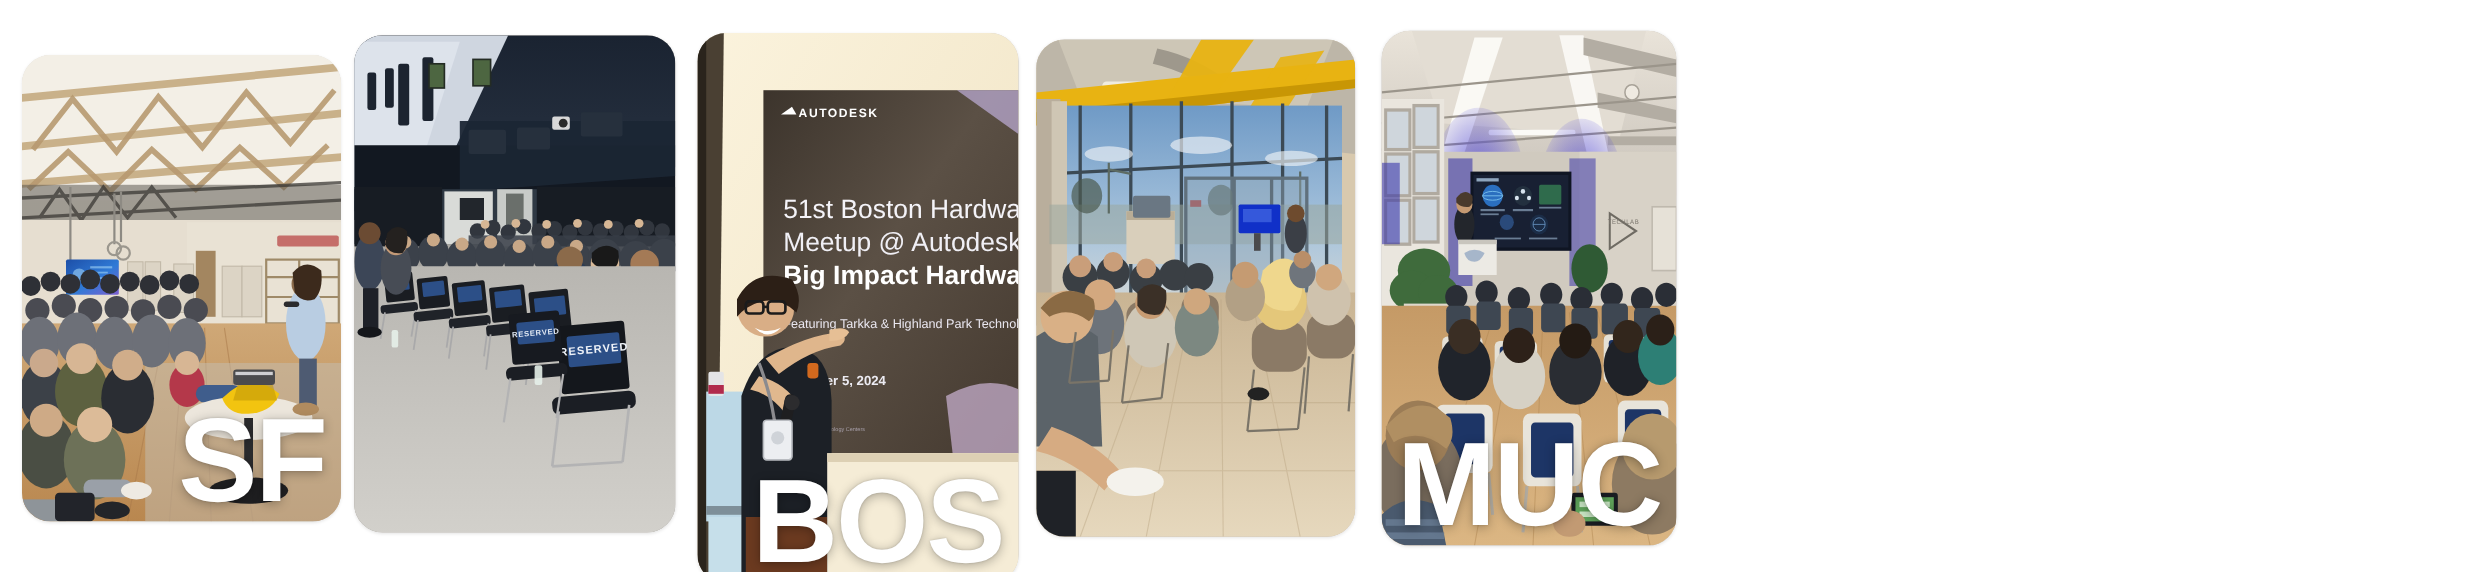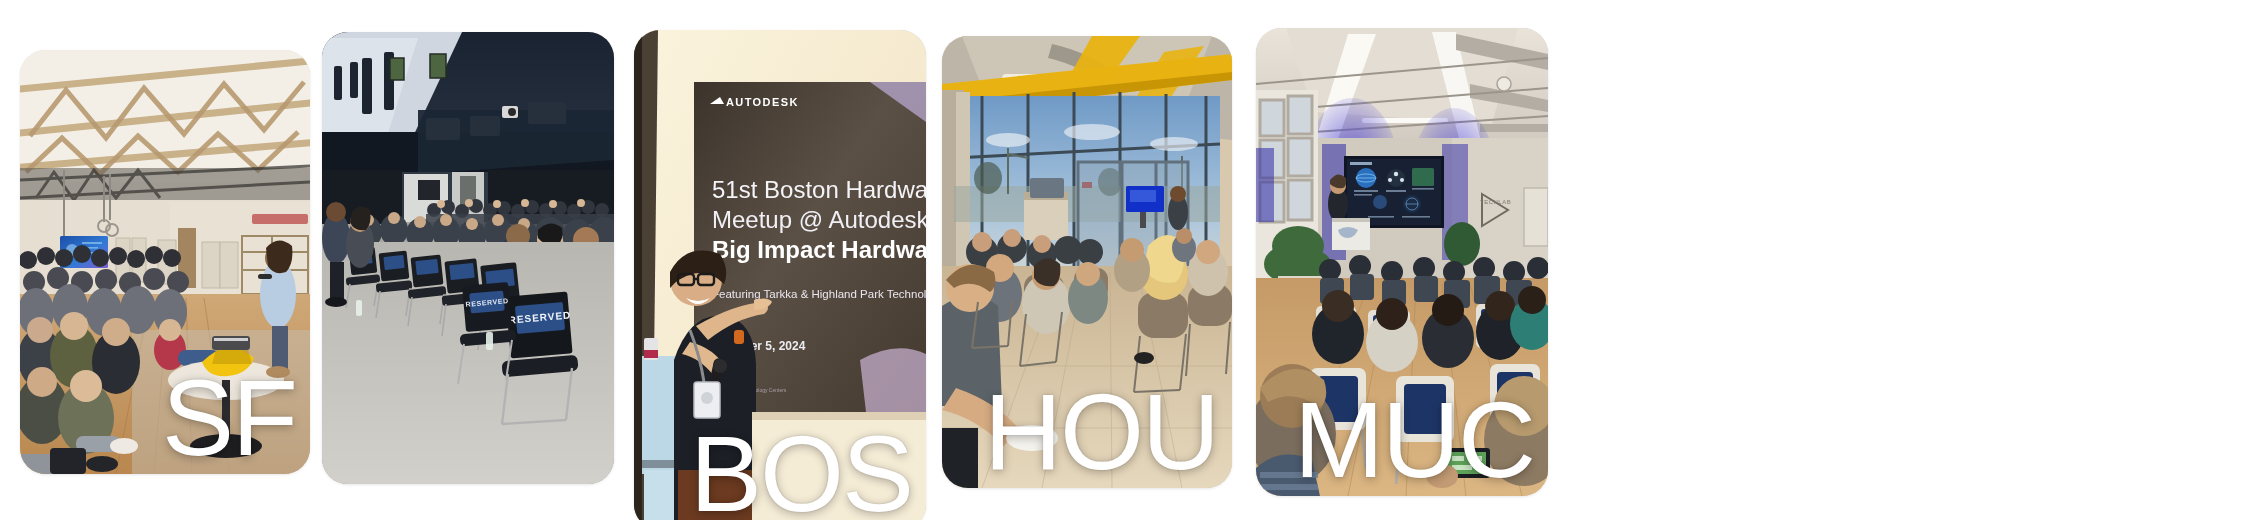--- a/index.html
+++ b/index.html
@@ -24,34 +24,34 @@
   .photo{
     position:absolute;
     inset:0;
     overflow:hidden;
   }
   .photo svg{display:block;width:100%;height:100%;}
   .city-label{
     position:absolute;
     right:14px;bottom:2px;
     color:#ffffff;
-    font-weight:normal;
+    font-weight:bold;
     font-size:108px;
     line-height:1;
     letter-spacing:-2px;
     text-shadow:0 2px 10px rgba(0,0,0,.30), 0 0 2px rgba(0,0,0,.18);
     pointer-events:none;
     font-family:"Liberation Sans",sans-serif;
   }
   
   #card-sf  {left:20px;   top:50px;  width:290px; height:424px;}
   #card-ny  {left:322px;  top:32px;  width:292px; height:452px;}
   #card-bos {left:634px;  top:30px;  width:292px; height:500px;}
   #card-hou {left:942px;  top:36px;  width:290px; height:452px;}
-  #card-muc {left:1256px; top:28px;  width:292px; height:468px;}
+  #card-muc {left:1256px; top:28px;  width:268px; height:468px;}
 </style>
 </head>
 <body>
 
 <div class="gallery">
 
   <div class="card" id="card-sf">
     <div class="photo">
       <svg viewBox="0 0 290 424" preserveAspectRatio="none" aria-hidden="true">
         <defs>
@@ -642,21 +642,20 @@
             <path d="M248 288 L244 340"></path>
               <path d="M288 286 L284 338"></path>
           </g>
           <ellipse cx="202" cy="322" rx="10" ry="6" fill="#222"></ellipse>
         </g>
 
         <ellipse cx="236" cy="176" rx="10" ry="18" fill="#3b3f46"></ellipse>
         <circle cx="236" cy="158" r="8" fill="#6e4b2e"></circle>
       </svg>
     </div>
-    <div class="city-label">HOU</div>
   </div>
 
   <div class="card" id="card-muc">
     <div class="photo">
       <svg viewBox="0 0 292 468" preserveAspectRatio="none" aria-hidden="true">
         <defs>
           <linearGradient id="mucCeil" x1="0" y1="0" x2="0" y2="1">
             <stop offset="0%" stop-color="#e9e3d9"></stop>
               <stop offset="100%" stop-color="#c9c3ba"></stop>
           </linearGradient>

